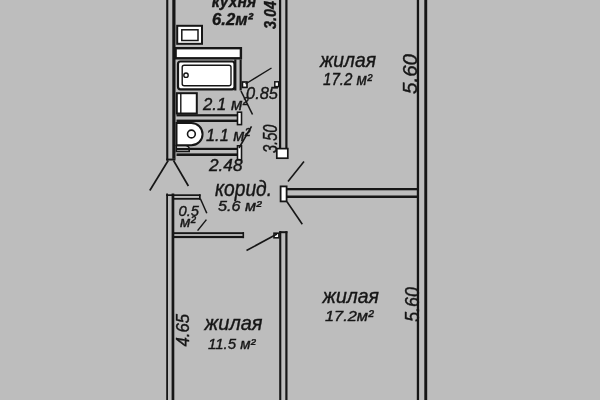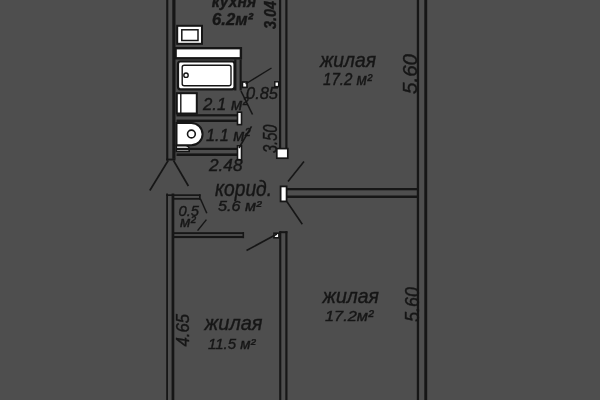--- a/index.html
+++ b/index.html
@@ -1,16 +1,16 @@
 <!DOCTYPE html>
 <html><head>
 <meta charset="utf-8">
 <style>
   html,body{margin:0;padding:0;background:#ffffff;}
-  #page{width:600px;height:400px;position:relative;background:#1d4ed8;overflow:hidden;filter:grayscale(1) blur(0.28px);}
+  #page{width:600px;height:400px;position:relative;background:#c4b5fd;overflow:hidden;filter:grayscale(1) blur(0.28px);}
   svg{position:absolute;left:0;top:0;}
   text{font-family:"Liberation Sans",sans-serif;font-style:italic;fill:#161616;stroke:#161616;stroke-width:0.4;}
 </style>
 </head>
 <body>
 
 <div id="page">
 <svg width="600" height="400" viewBox="0 0 600 400">
 
   <g>

